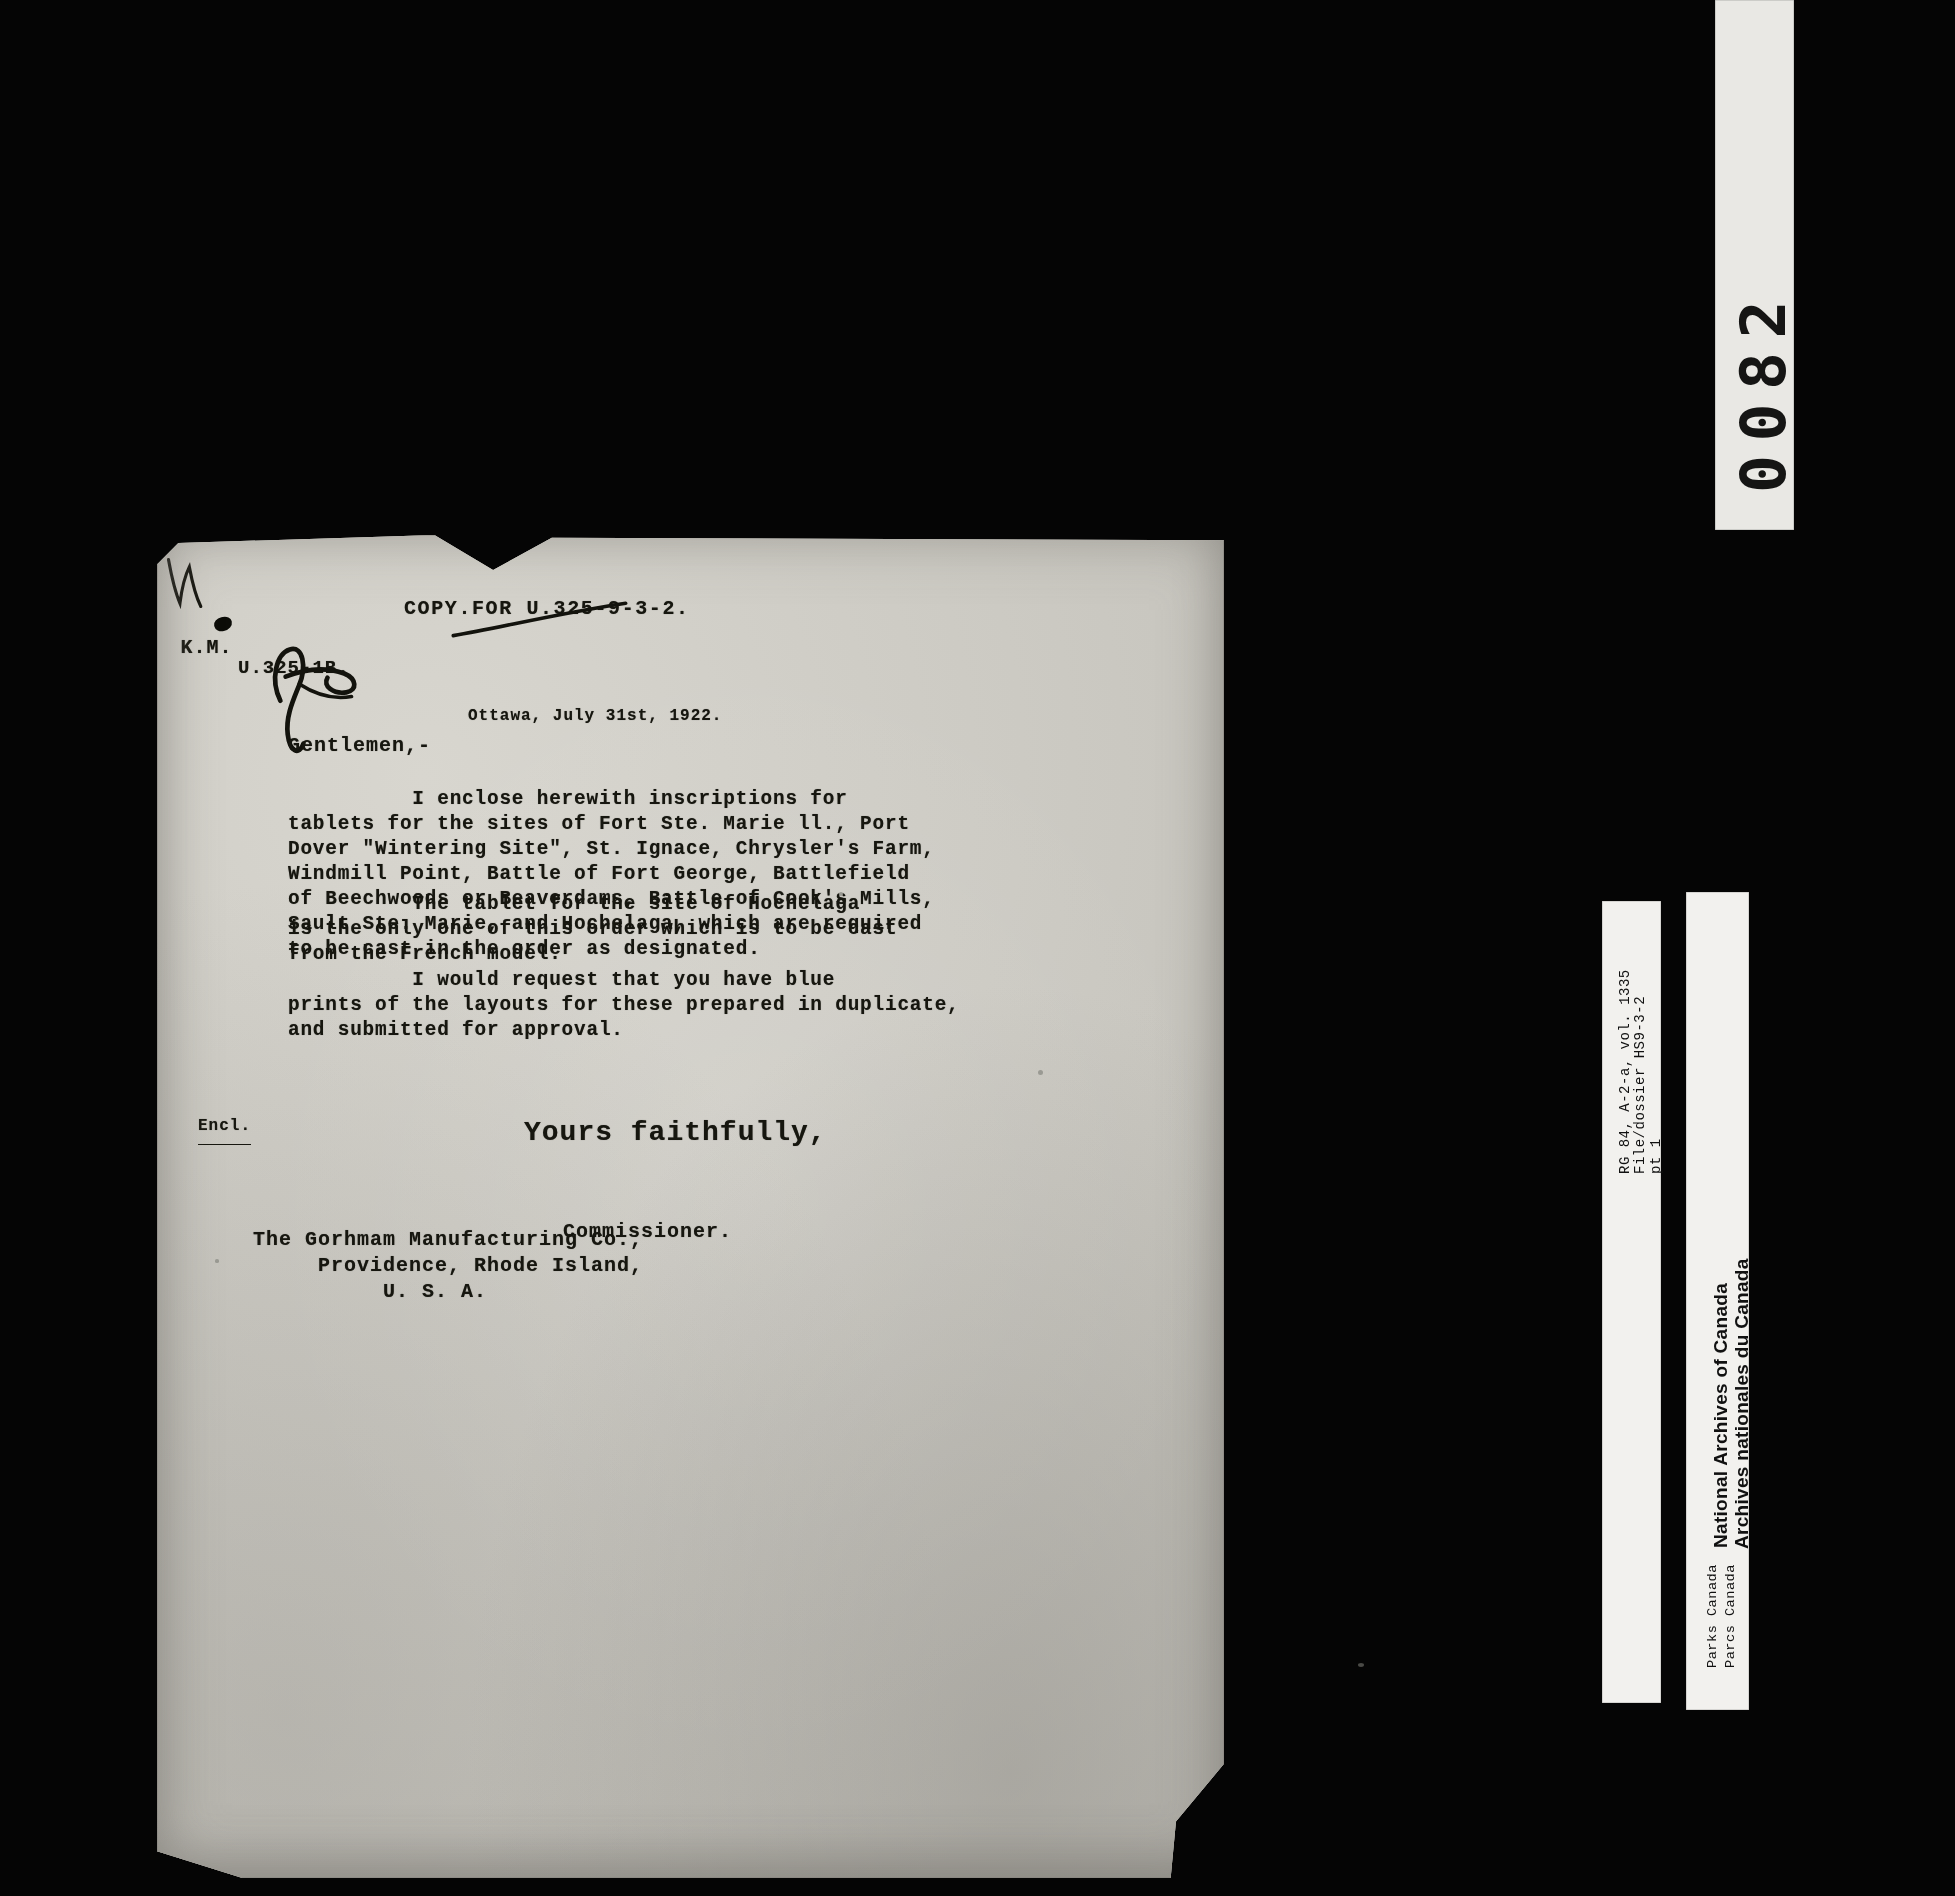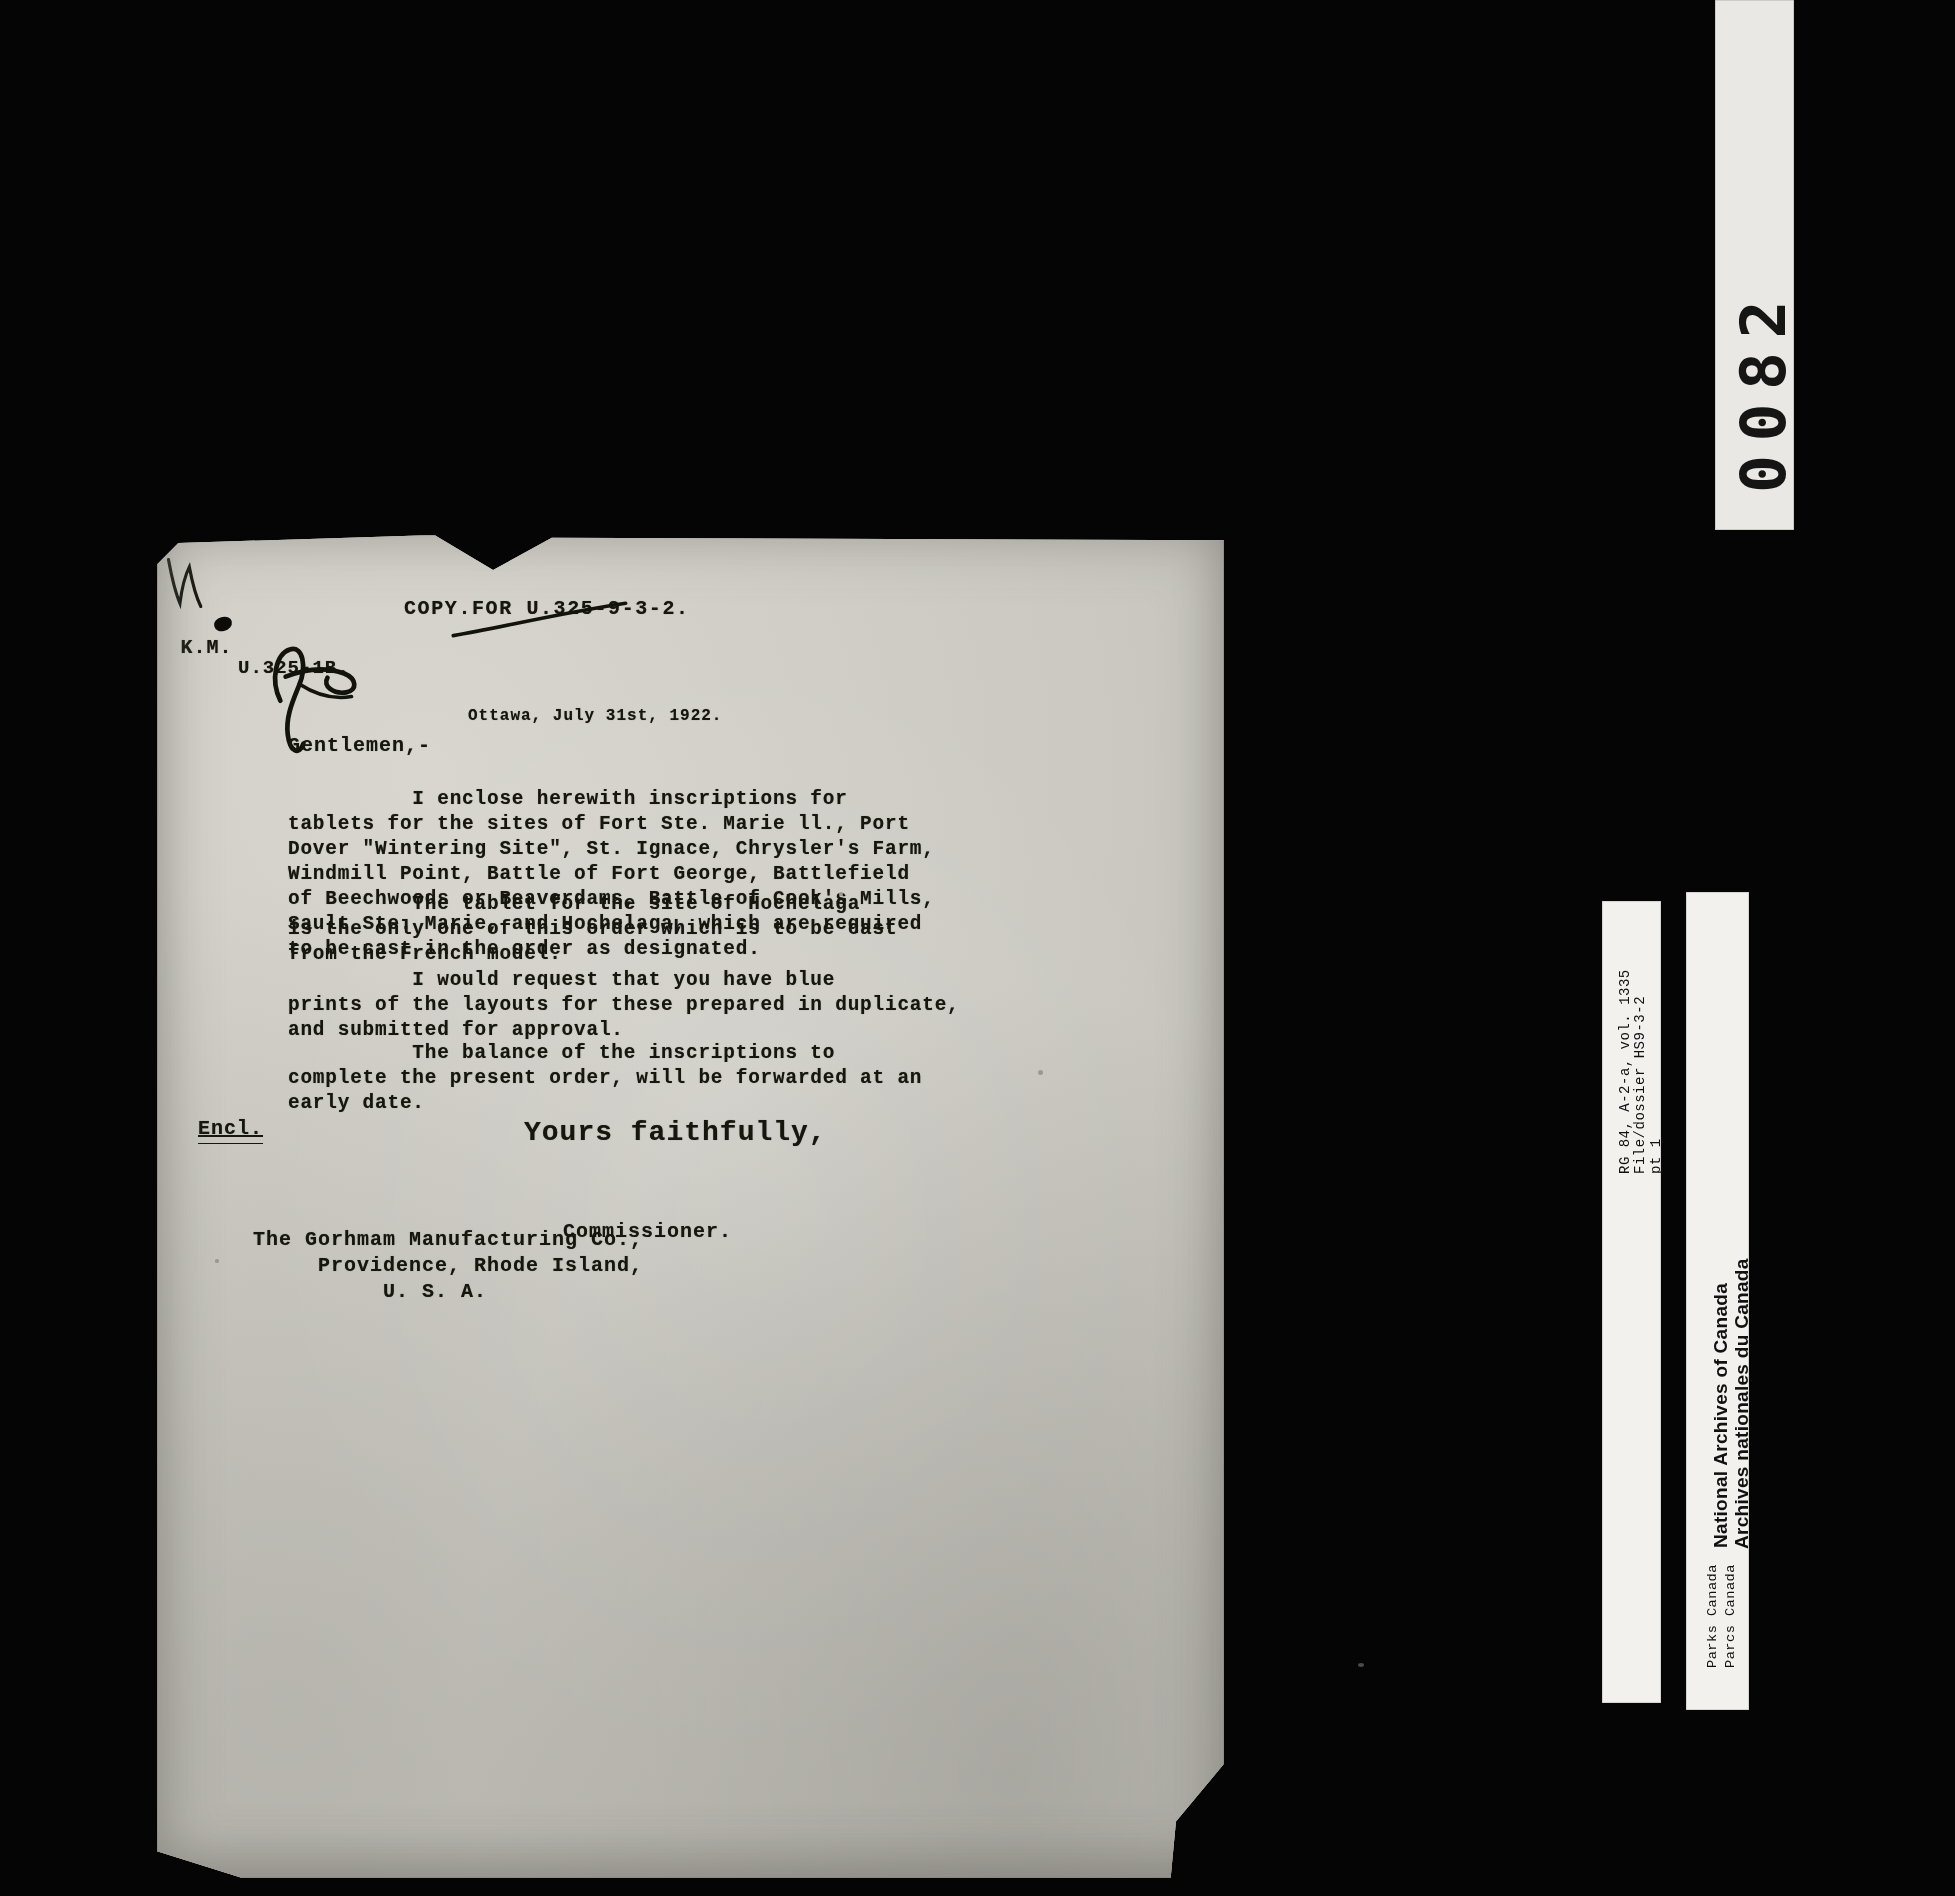--- a/index.html
+++ b/index.html
@@ -120,25 +120,24 @@
     text-shadow: 0 0 0.8px rgba(20,20,15,0.5);
   }
   #para1 { top: 252px; }
   #para2 { top: 357px; }
   #para3 { top: 433px; }
   #para4 { top: 506px; }
 
   #encl {
     left: 41px;
     top: 582px;
-    font-size: 20px;
+    font-size: 16px;
     letter-spacing: 1px;
     border-bottom: 1.6px solid #16160f;
-    padding-bottom: 3px;
-    text-decoration: underline;
+    padding-bottom: 9px;
   }
   #yours {
     left: 367px;
     top: 582px;
     font-size: 28px;
     letter-spacing: 1px;
   }
   #commissioner {
     left: 406px;
     top: 641px;
@@ -338,23 +337,20 @@
   <div class="para" id="para1">          I enclose herewith inscriptions for
 tablets for the sites of Fort Ste. Marie ll., Port
 Dover "Wintering Site", St. Ignace, Chrysler's Farm,
 Windmill Point, Battle of Fort George, Battlefield
 of Beechwoods or Beaverdams, Battle of Cook's Mills,
 Sault Ste. Marie, and Hochelaga, which are required
 to be cast in the order as designated.</div>
   <div class="para" id="para3">          I would request that you have blue
 prints of the layouts for these prepared in duplicate,
 and submitted for approval.</div>
-  <div class="para" id="para4">          The balance of the inscriptions to
-complete the present order, will be forwarded at an
-early date.</div>
 
   <div class="typed" id="encl">Encl.</div>
   <div class="typed" id="yours">Yours faithfully,</div>
   <div class="typed" id="commissioner">Commissioner.</div>
   <div class="typed" id="addressee">The Gorhmam Manufacturing Co.,
      Providence, Rhode Island,
           U. S. A.</div>
 
   <div class="speck" style="left:881px; top:535px; width:5.2px; height:5.2px;"></div>
   <div class="speck" style="left:682px; top:357px; width:4.2px; height:4.2px;"></div>

